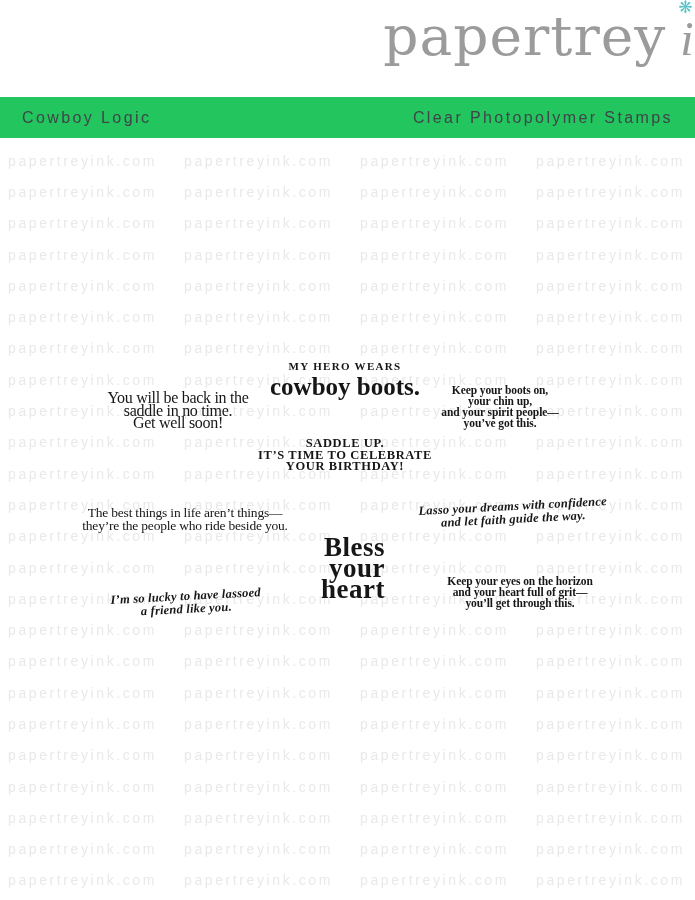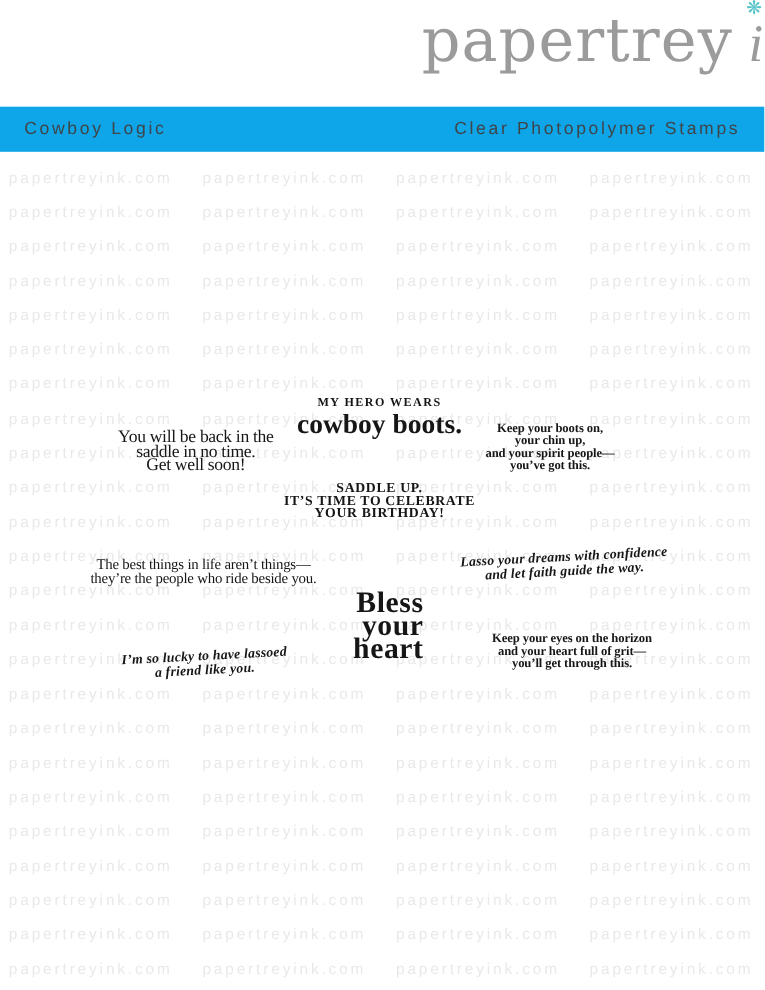--- a/index.html
+++ b/index.html
@@ -24,21 +24,21 @@
   }
   .logo-flower{
     position:absolute;left:-2px;top:-14px;
     color:#54c3c6;font-size:17px;font-style:normal;
     font-family:"DejaVu Sans",sans-serif;
   }
 
   
   .banner{
     position:absolute;top:97px;left:0;width:695px;height:41px;
-    background:#0ea5e9;display:flex;justify-content:space-between;align-items:center;
+    background:#22c55e;display:flex;justify-content:space-between;align-items:center;
     box-sizing:border-box;padding:0 22px;
     color:#3f4548;font-size:16px;letter-spacing:2.4px;
   }
 
   
   .watermark{
     position:absolute;top:145px;left:0;width:695px;height:755px;
     overflow:hidden;z-index:0;
   }
   .wm-row{

